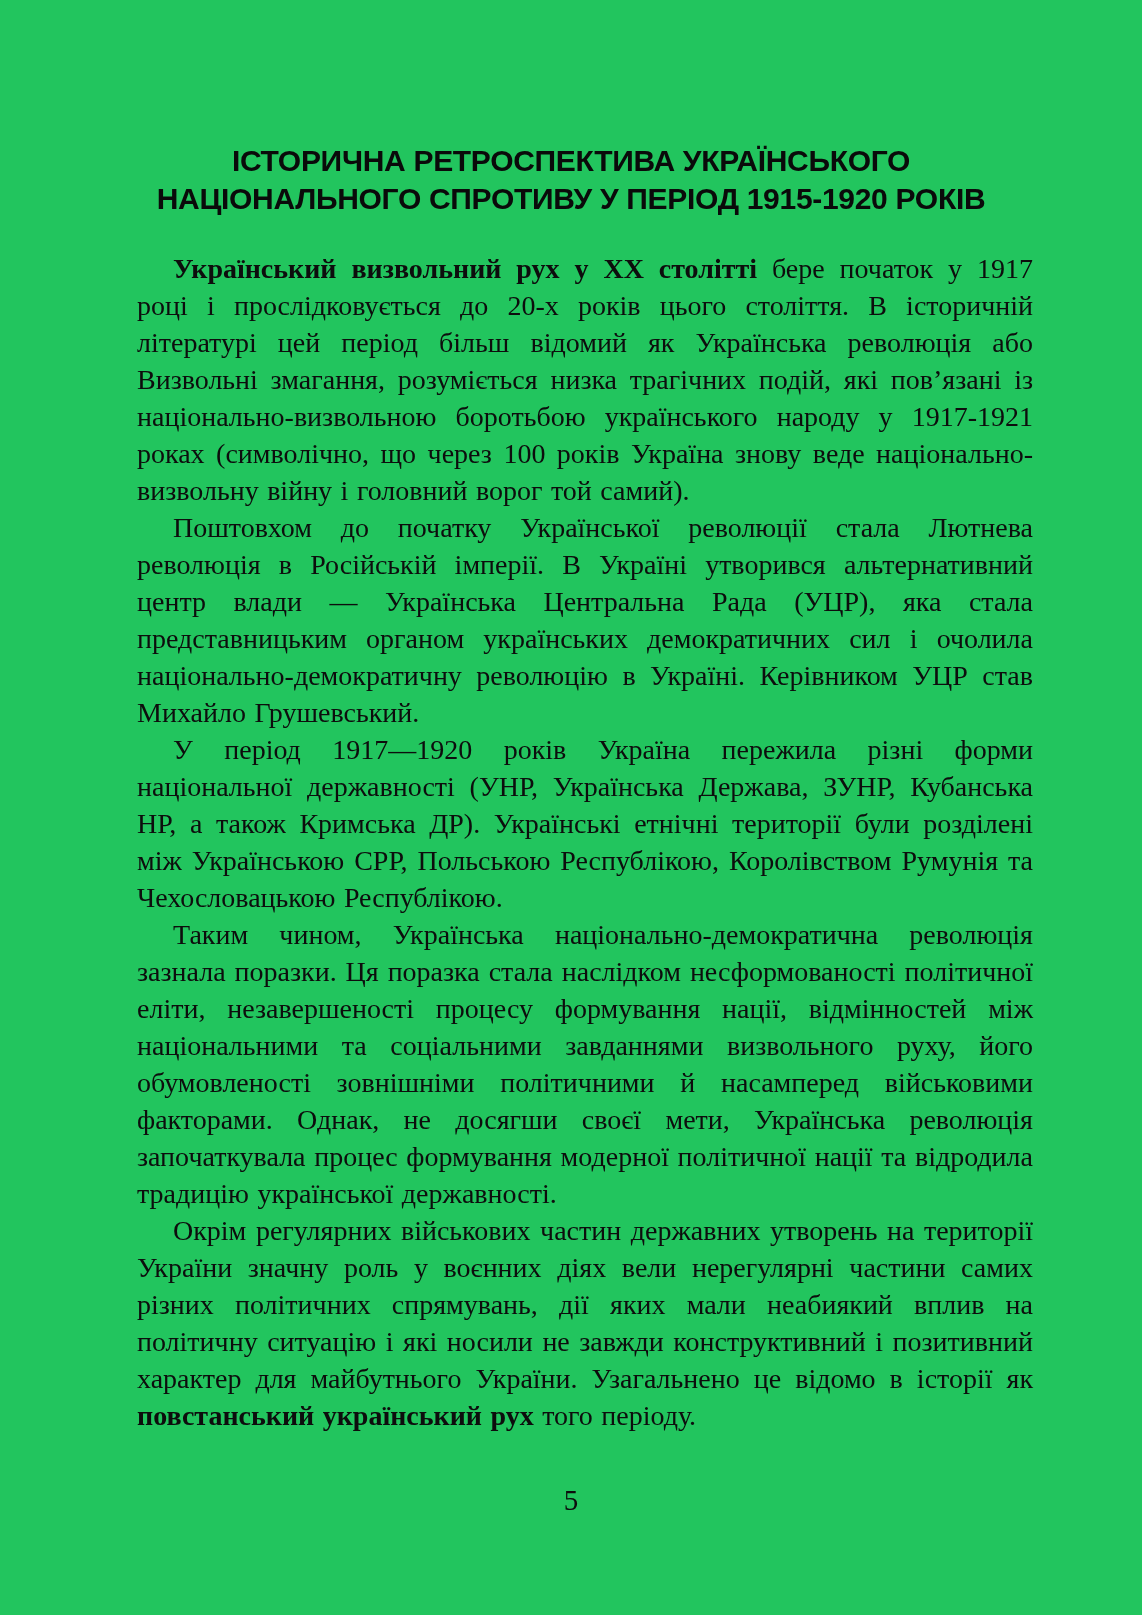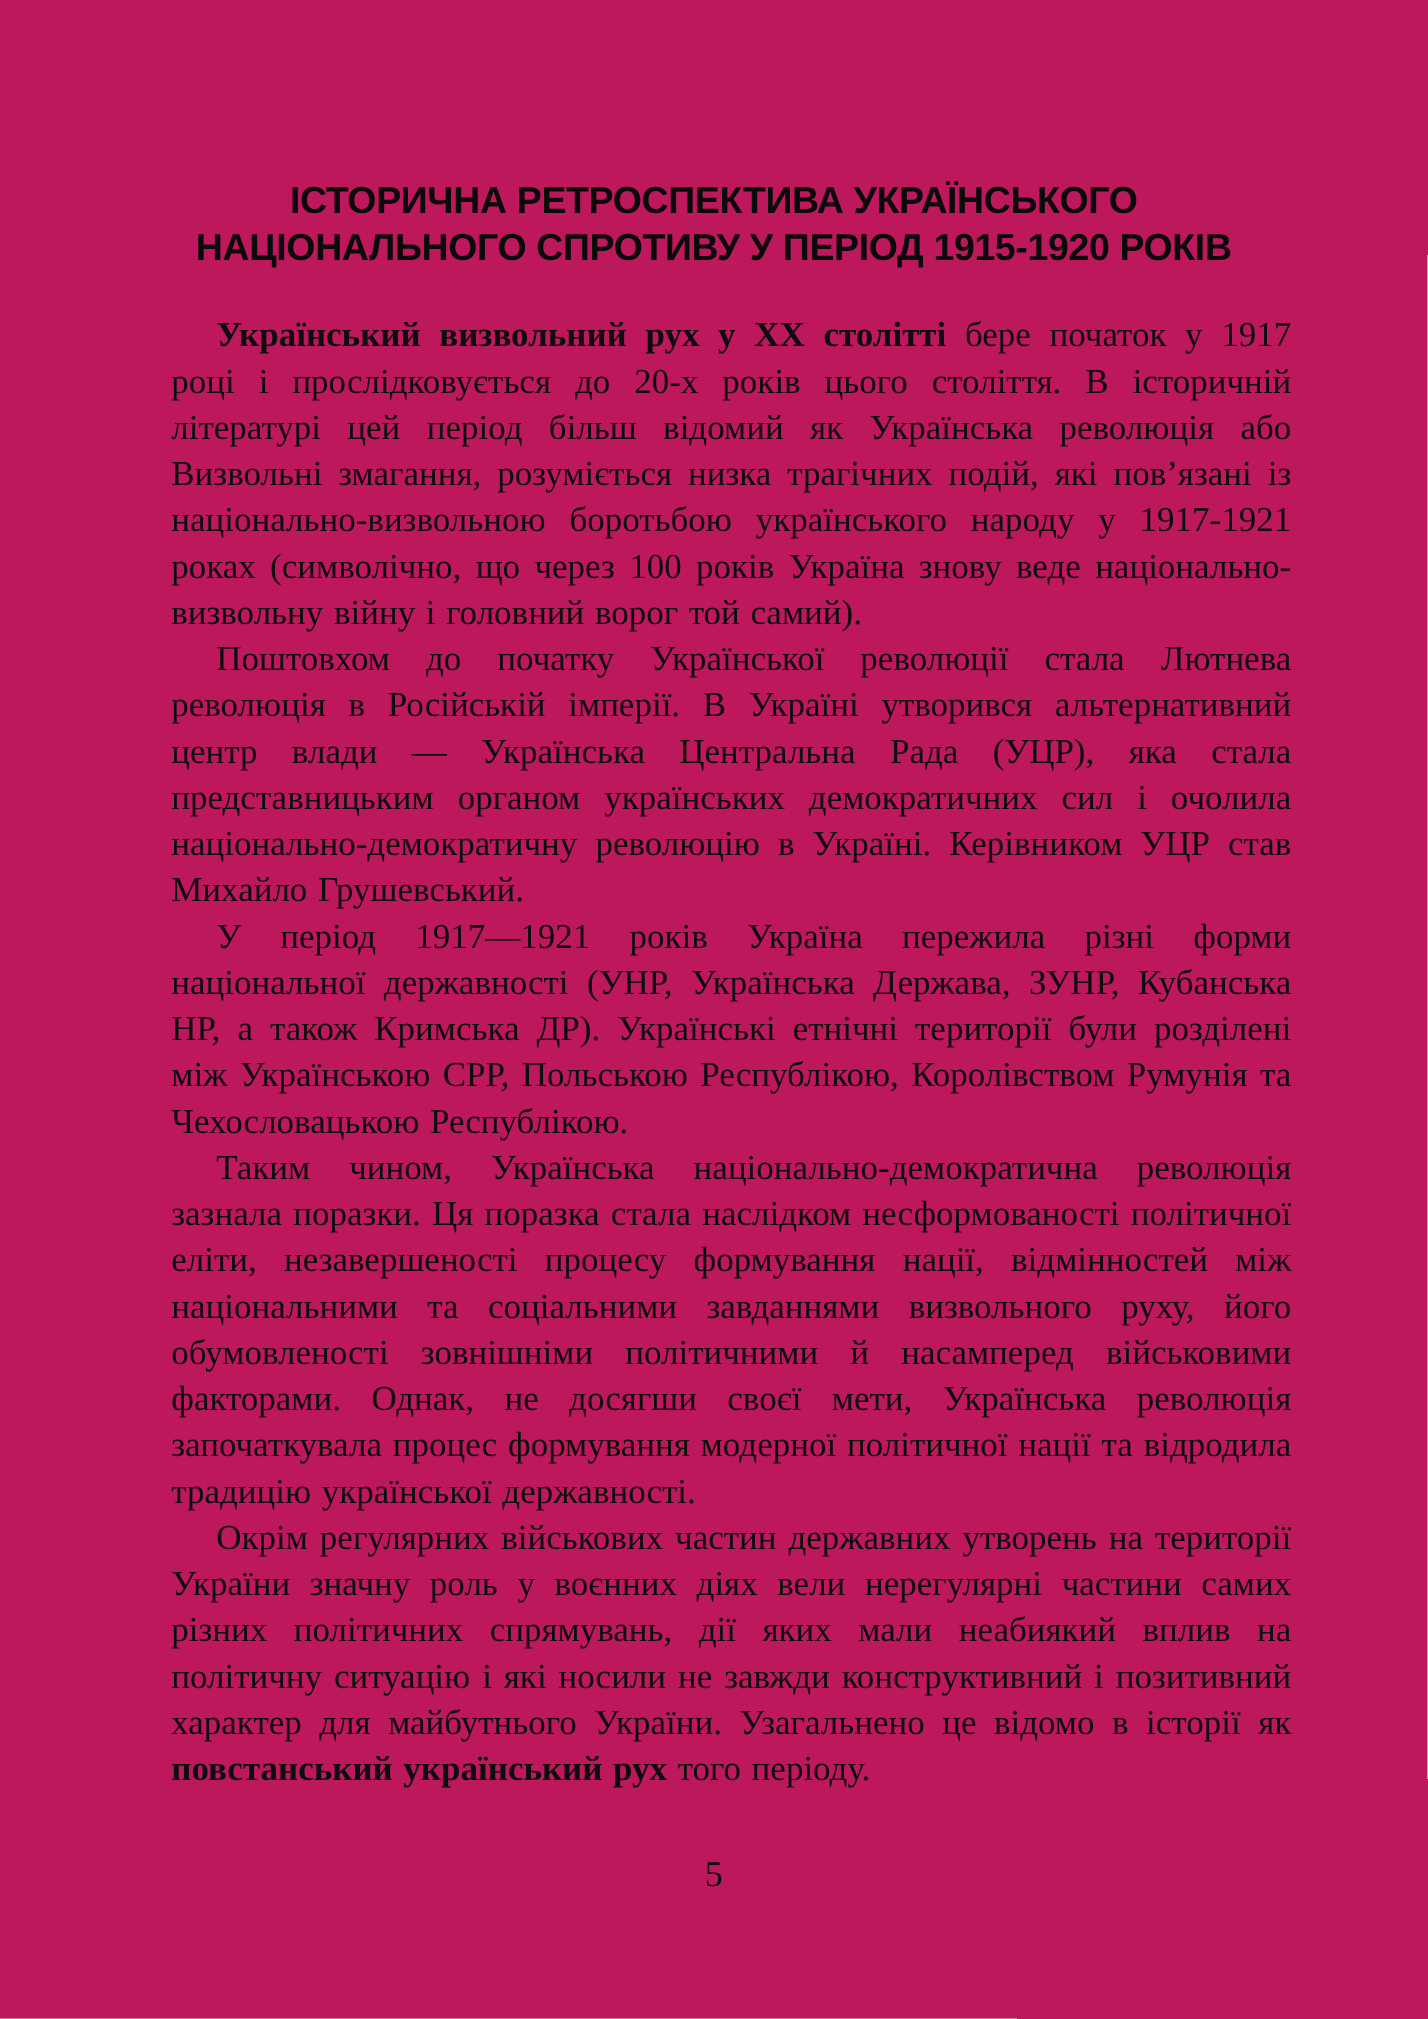--- a/index.html
+++ b/index.html
@@ -4,21 +4,21 @@
 <style>
   html, body {
     margin: 0;
     padding: 0;
     background: #ffffff;
   }
   .page {
     position: relative;
     width: 1142px;
     height: 1615px;
-    background: #be185d;
+    background: #22c55e;
     color: #0d0d0d;
     overflow: hidden;
   }
   .title {
     margin: 0;
     padding: 142px 56px 0 56px;
     text-align: center;
     font-family: "Liberation Sans", sans-serif;
     font-weight: bold;
     font-size: 30px;
@@ -66,21 +66,21 @@
     <span class="title-line">ІСТОРИЧНА РЕТРОСПЕКТИВА УКРАЇНСЬКОГО</span>
     <span class="title-line">НАЦІОНАЛЬНОГО СПРОТИВУ У ПЕРІОД 1915-1920 РОКІВ</span>
   </h1>
 
   <section class="body-text">
 
     <p class="para"><b>Український визвольний рух у ХХ столітті</b><span> бере початок у 1917 році і прослідковується до 20-х років цього століття. В історичній літературі цей період більш відомий як Українська революція або Визвольні змагання, розуміється низка трагічних подій, які пов’язані із національно-визвольною боротьбою українського народу у 1917-1921 роках (символічно, що через 100 років Україна знову веде національно-визвольну війну і головний ворог той самий).</span></p>
 
     <p class="para"><span>Поштовхом до початку Української революції стала Лютнева революція в Російській імперії. В Україні утворився альтернативний центр влади — Українська Центральна Рада (УЦР), яка стала представницьким органом українських демократичних сил і очолила національно-демократичну революцію в Україні. Керівником УЦР став Михайло Грушевський.</span></p>
 
-    <p class="para"><span>У період 1917—1921 років Україна пережила різні форми національної державності (УНР, Українська Держава, ЗУНР, Кубанська НР, а також Кримська ДР). Українські етнічні території були розділені між Українською СРР, Польською Республікою, Королівством Румунія та Чехословацькою Республікою.</span></p>
+    <p class="para"><span>У період 1917—1920 років Україна пережила різні форми національної державності (УНР, Українська Держава, ЗУНР, Кубанська НР, а також Кримська ДР). Українські етнічні території були розділені між Українською СРР, Польською Республікою, Королівством Румунія та Чехословацькою Республікою.</span></p>
 
     <p class="para"><span>Таким чином, Українська національно-демократична революція зазнала поразки. Ця поразка стала наслідком несформованості політичної еліти, незавершеності процесу формування нації, відмінностей між національними та соціальними завданнями визвольного руху, його обумовленості зовнішніми політичними й насамперед військовими факторами. Однак, не досягши своєї мети, Українська революція започаткувала процес формування модерної політичної нації та відродила традицію української державності.</span></p>
 
     <p class="para"><span>Окрім регулярних військових частин державних утворень на території України значну роль у воєнних діях вели нерегулярні частини самих різних політичних спрямувань, дії яких мали неабиякий вплив на політичну ситуацію і які носили не завжди конструктивний і позитивний характер для майбутнього України. Узагальнено це відомо в історії як </span><b>повстанський український рух</b><span> того періоду.</span></p>
 
   </section>
 
   <div class="page-number">5</div>
 
 </article>

